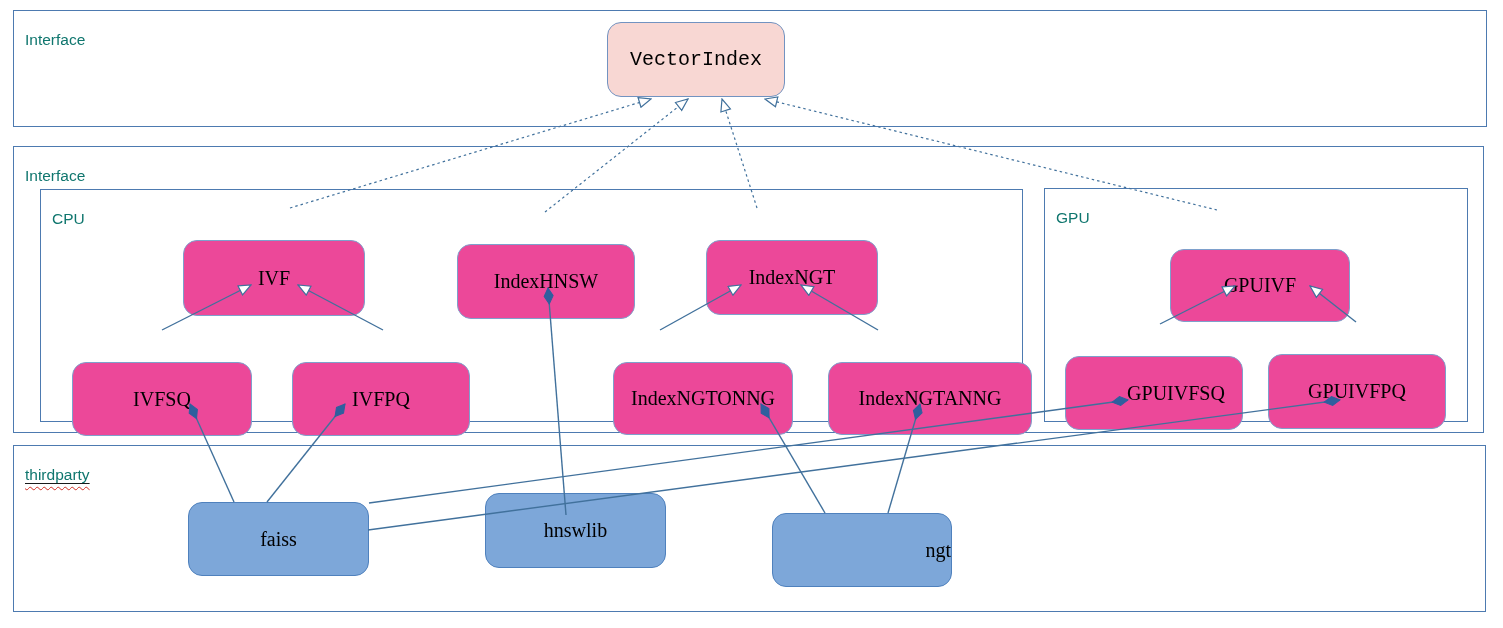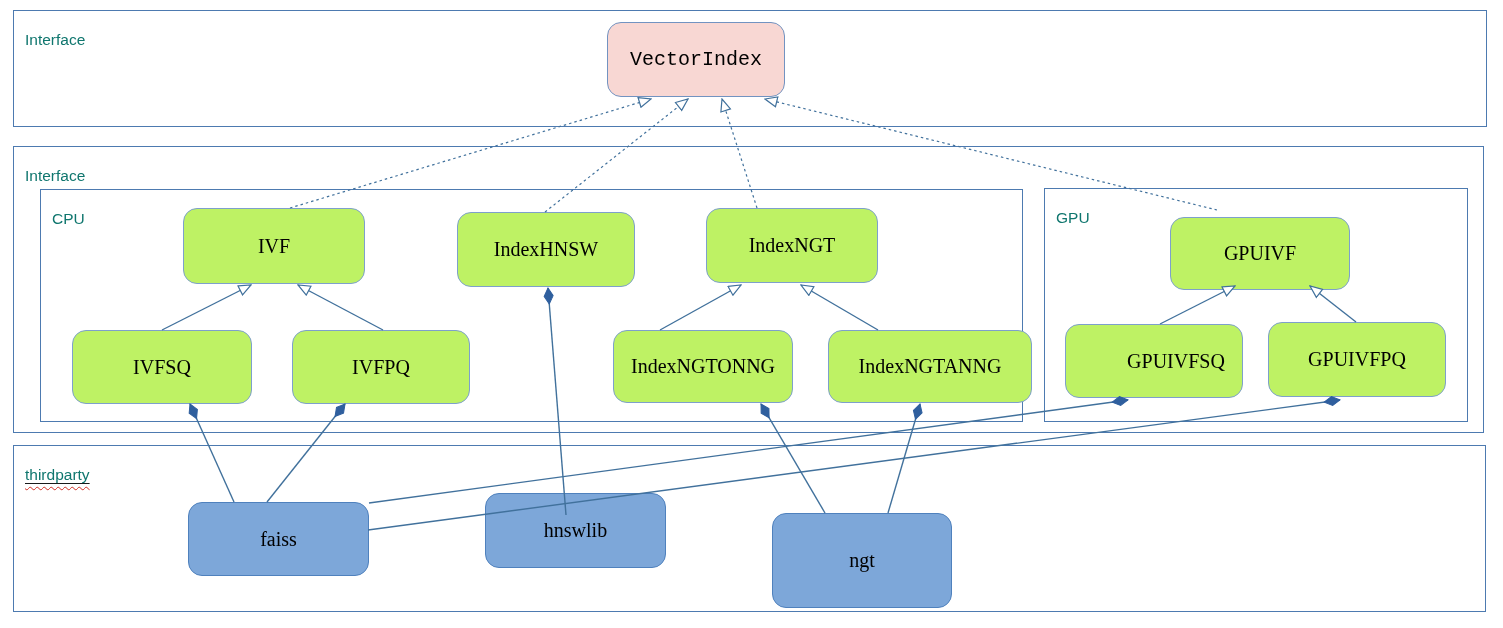--- a/index.html
+++ b/index.html
@@ -43,38 +43,38 @@
   
   .node {
     position:absolute;
     box-sizing:border-box;
     border-radius:14px;
     display:flex; align-items:center; justify-content:center;
     font-family:"Liberation Serif", serif;
     font-size:20px; color:#000;
     z-index:3;
   }
-  .node.green { background:#bef264; border:1.5px solid #7ea0cc; }
+  .node.green { background:#ec4899; border:1.5px solid #7ea0cc;margin-top:32px; }
   .node.blue  { background:#7da7d9; border:1.5px solid #4f81bd; }
   .node.pink  { background:#f8d7d3; border:1.5px solid #7293c1; }
 
   #n-vectorindex  { left:607px;  top:22px;  width:178px; height:75px;font-family:Liberation Mono, monospace; }
   #n-ivf          { left:183px;  top:208px; width:182px; height:76px; }
   #n-indexhnsw    { left:457px;  top:212px; width:178px; height:75px; }
   #n-indexngt     { left:706px;  top:208px; width:172px; height:75px;text-align:right; }
   #n-ivfsq        { left:72px;   top:330px; width:180px; height:74px; }
   #n-ivfpq        { left:292px;  top:330px; width:178px; height:74px; }
   #n-indexngtonng { left:613px;  top:330px; width:180px; height:73px; }
   #n-indexngtanng { left:828px;  top:330px; width:204px; height:73px; }
   #n-gpuivf       { left:1170px; top:217px; width:180px; height:73px; }
   #n-gpuivfsq     { left:1065px; top:324px; width:178px; height:74px;padding-left:44px; }
   #n-gpuivfpq     { left:1268px; top:322px; width:178px; height:75px; }
   #n-faiss        { left:188px;  top:502px; width:181px; height:74px; }
   #n-hnswlib      { left:485px;  top:493px; width:181px; height:75px; }
-  #n-ngt          { left:772px;  top:513px; width:180px; height:95px; }
+  #n-ngt          { left:772px;  top:513px; width:180px; height:74px;justify-content:flex-end; }
 
   
   .connector-layer {
     position:absolute; left:0; top:0;
     width:1503px; height:628px;
     z-index:5;
     pointer-events:none;
   }
   .edge-solid  { stroke:#41719c; stroke-width:1.4; fill:none; }
   .edge-dashed { stroke:#41719c; stroke-width:1.2; fill:none; stroke-dasharray:2.5 3; }

